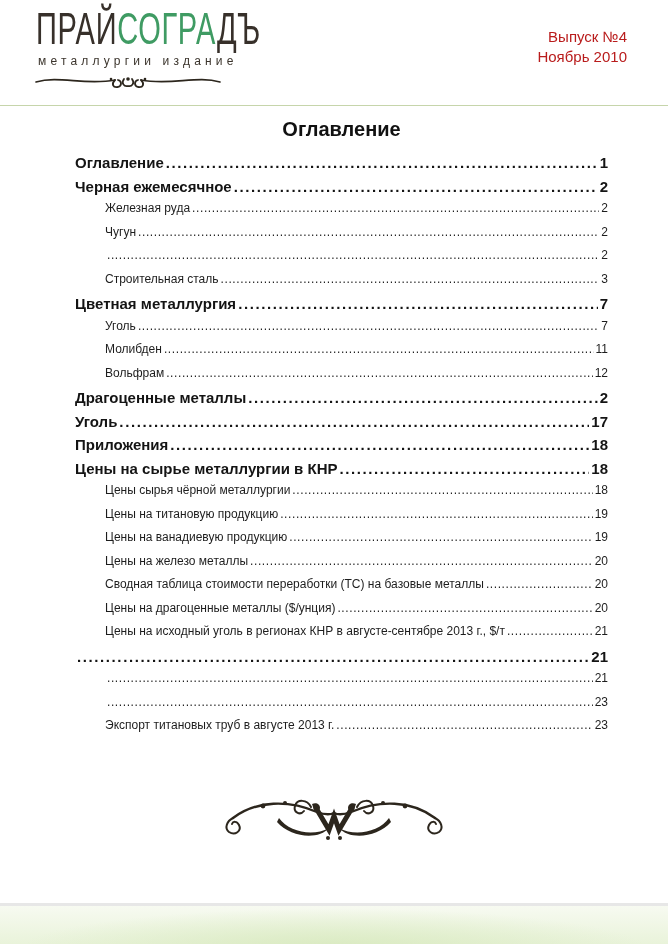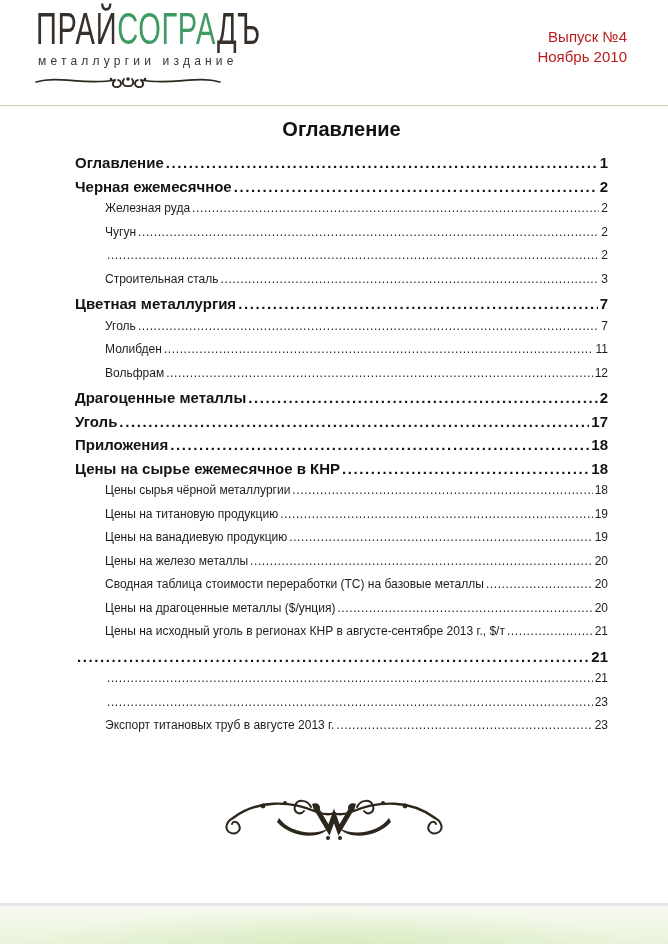--- a/index.html
+++ b/index.html
@@ -177,21 +177,21 @@
     <span class="page">17</span>
   </div>
 
   <div class="row l1">
     <span class="label">Приложения</span>
     <span class="dots"></span>
     <span class="page">18</span>
   </div>
 
   <div class="row l1">
-    <span class="label">Цены на сырье ежемесячное в КНР</span>
+    <span class="label">Цены на сырье металлургии в КНР</span>
     <span class="dots"></span>
     <span class="page">18</span>
   </div>
 
   <div class="row l2">
     <span class="label">Цены сырья чёрной металлургии</span>
     <span class="dots"></span>
     <span class="page">18</span>
   </div>
 

